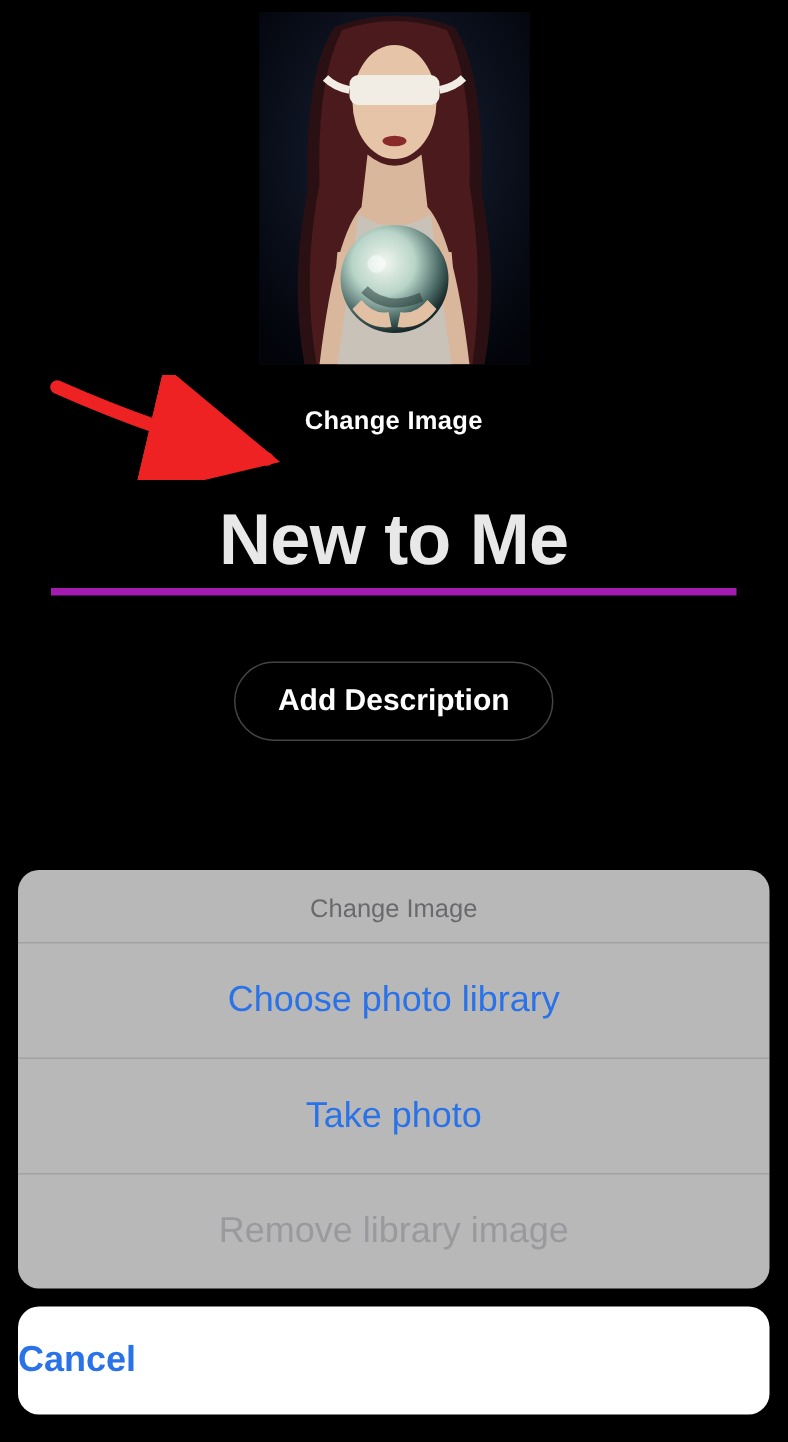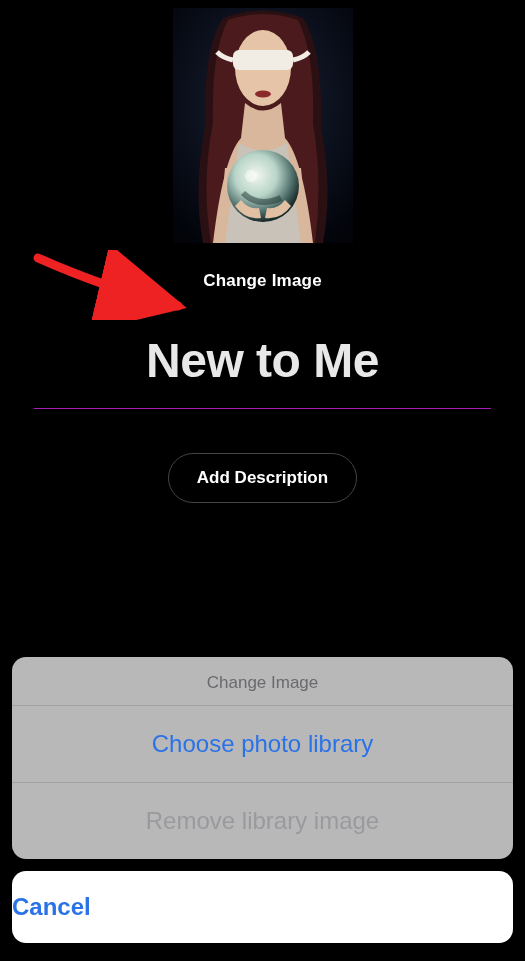--- a/index.html
+++ b/index.html
@@ -59,43 +59,43 @@
       top: 250px;
       left: 30px;
       width: 160px;
       height: 70px;
       pointer-events: none;
       z-index: 6;
     }
     .title-row {
       margin-top: 42px;
       width: 87%;
-      border-bottom: 1px solid #a21caf;
-      padding-bottom: 20px;
+      border-bottom: 5px solid #a21caf;
+      padding-bottom: 4px;
       text-align: center;
     }
     .title-input {
       color: #e8e8e8;
       font-size: 48px;
       font-weight: 700;
       letter-spacing: -0.5px;
       background: transparent;
       border: none;
       outline: none;
       text-align: center;
       width: 100%;
     }
     .add-desc-btn {
       margin-top: 44px;
       padding: 14px 28px;
       border: 1px solid #444;
       border-radius: 999px;
       color: #fff;
       background: transparent;
-      font-size: 17px;
+      font-size: 20px;
       font-weight: 600;
     }
     .sheet-container {
       position: absolute;
       bottom: 0;
       left: 0;
       right: 0;
       padding: 0 12px 18px 12px;
     }
     .action-sheet {
@@ -198,18 +198,19 @@
   <div class="title-row">
     <div class="title-input">New to Me</div>
   </div>
 
   <button class="add-desc-btn">Add Description</button>
 
   <div class="sheet-container">
     <div class="action-sheet">
       <div class="sheet-title">Change Image</div>
       <div class="sheet-item">Choose photo library</div>
+      <div class="sheet-item">Take photo</div>
       <div class="sheet-item disabled">Remove library image</div>
     </div>
     <div class="cancel-btn">Cancel</div>
   </div>
 
 </div>
 
 </body></html>

